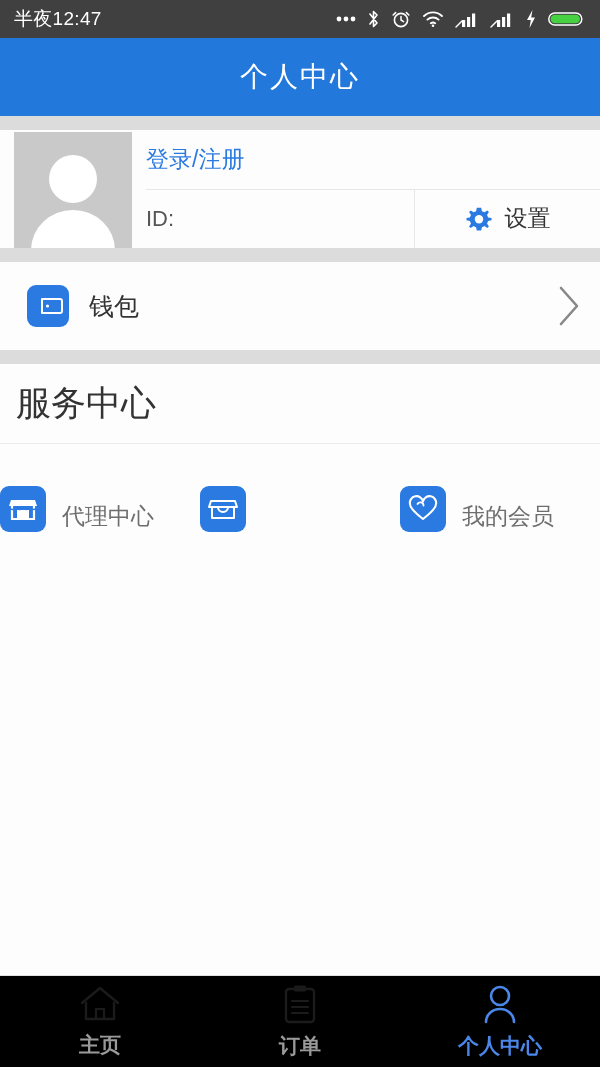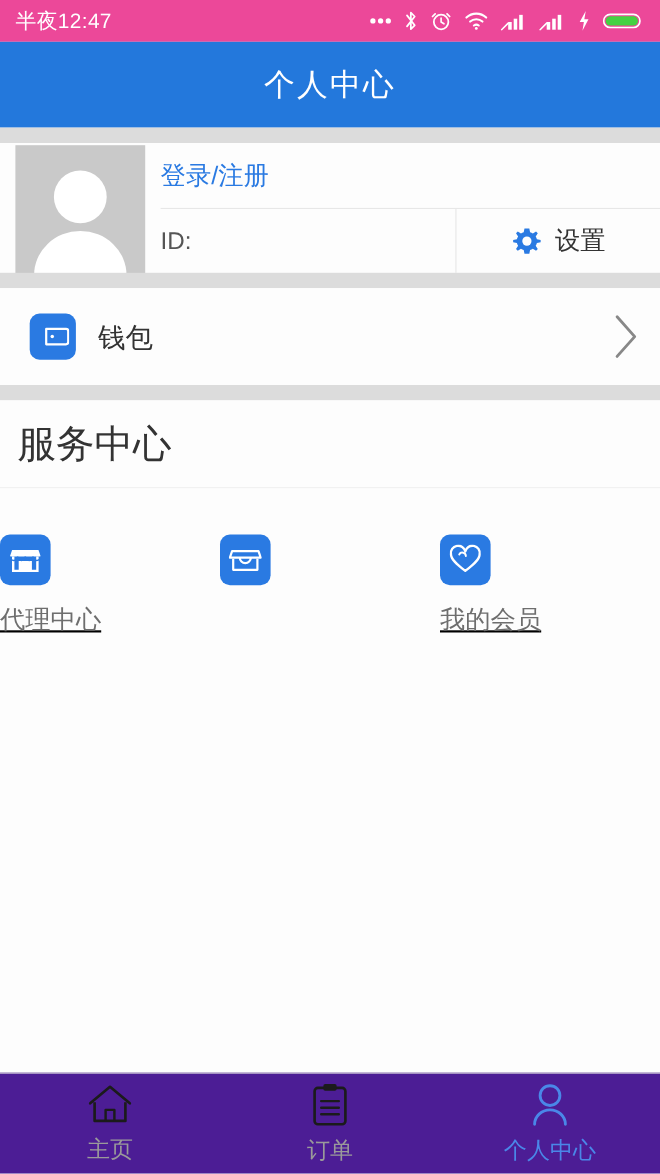--- a/index.html
+++ b/index.html
@@ -6,21 +6,21 @@
   html, body {
     width:600px; height:1067px;
     font-family:"Liberation Sans","DejaVu Sans",sans-serif;
     background:#fdfdfd;
     overflow:hidden;
   }
   .phone { width:600px; height:1067px; display:flex; flex-direction:column; position:relative; background:#fdfdfd; }
 
   
   .statusbar {
-    height:38px; background:#ec4899; color:#ffffff;
+    height:38px; background:#404040; color:#ffffff;
     display:flex; align-items:center; justify-content:space-between;
     padding:0 14px; flex:none;
   }
   .status-time { font-size:19px; letter-spacing:.3px; }
   .status-icons { display:flex; align-items:center; gap:11px; }
   .status-icons svg { display:block; }
 
   
   .appbar {
     height:78px; background:#2378DC; color:#fff; flex:none;
@@ -75,33 +75,33 @@
     display:flex; align-items:center; padding:0 16px;
     border-bottom:1px solid #ececec;
   }
   .svc-title { font-size:35px; color:#333; }
 
   .svc-grid {
     background:#fdfdfd; flex:1;
     display:flex; align-items:flex-start; padding-top:42px;
   }
   .svc-item {
-    flex:1; display:flex; flex-direction:column; align-items:flex-start; gap:16px;text-decoration:underline;
+    flex:1; display:flex; flex-direction:row; align-items:flex-end; gap:16px;
   }
   .svc-icon {
     width:46px; height:46px; border-radius:9px; background:#2a7ae2;
     display:flex; align-items:center; justify-content:center;
   }
   .svc-label { font-size:23px; color:#6e6e6e; }
 
   
   .tabbar {
-    height:92px; flex:none; background:#4c1d95;
+    height:92px; flex:none; background:#000000;
     border-top:1px solid #e2e2e2;
-    display:flex; align-items:center;
+    display:flex; align-items:center;font-weight:bold;
   }
   .tab { flex:1; display:flex; flex-direction:column; align-items:center; gap:8px; }
   .tab-label { font-size:21px; color:#9a9a9a; }
   .tab.active .tab-label { color:#4a87e8; }
 </style>
 </head>
 <body>
 
 <div class="phone">
 

